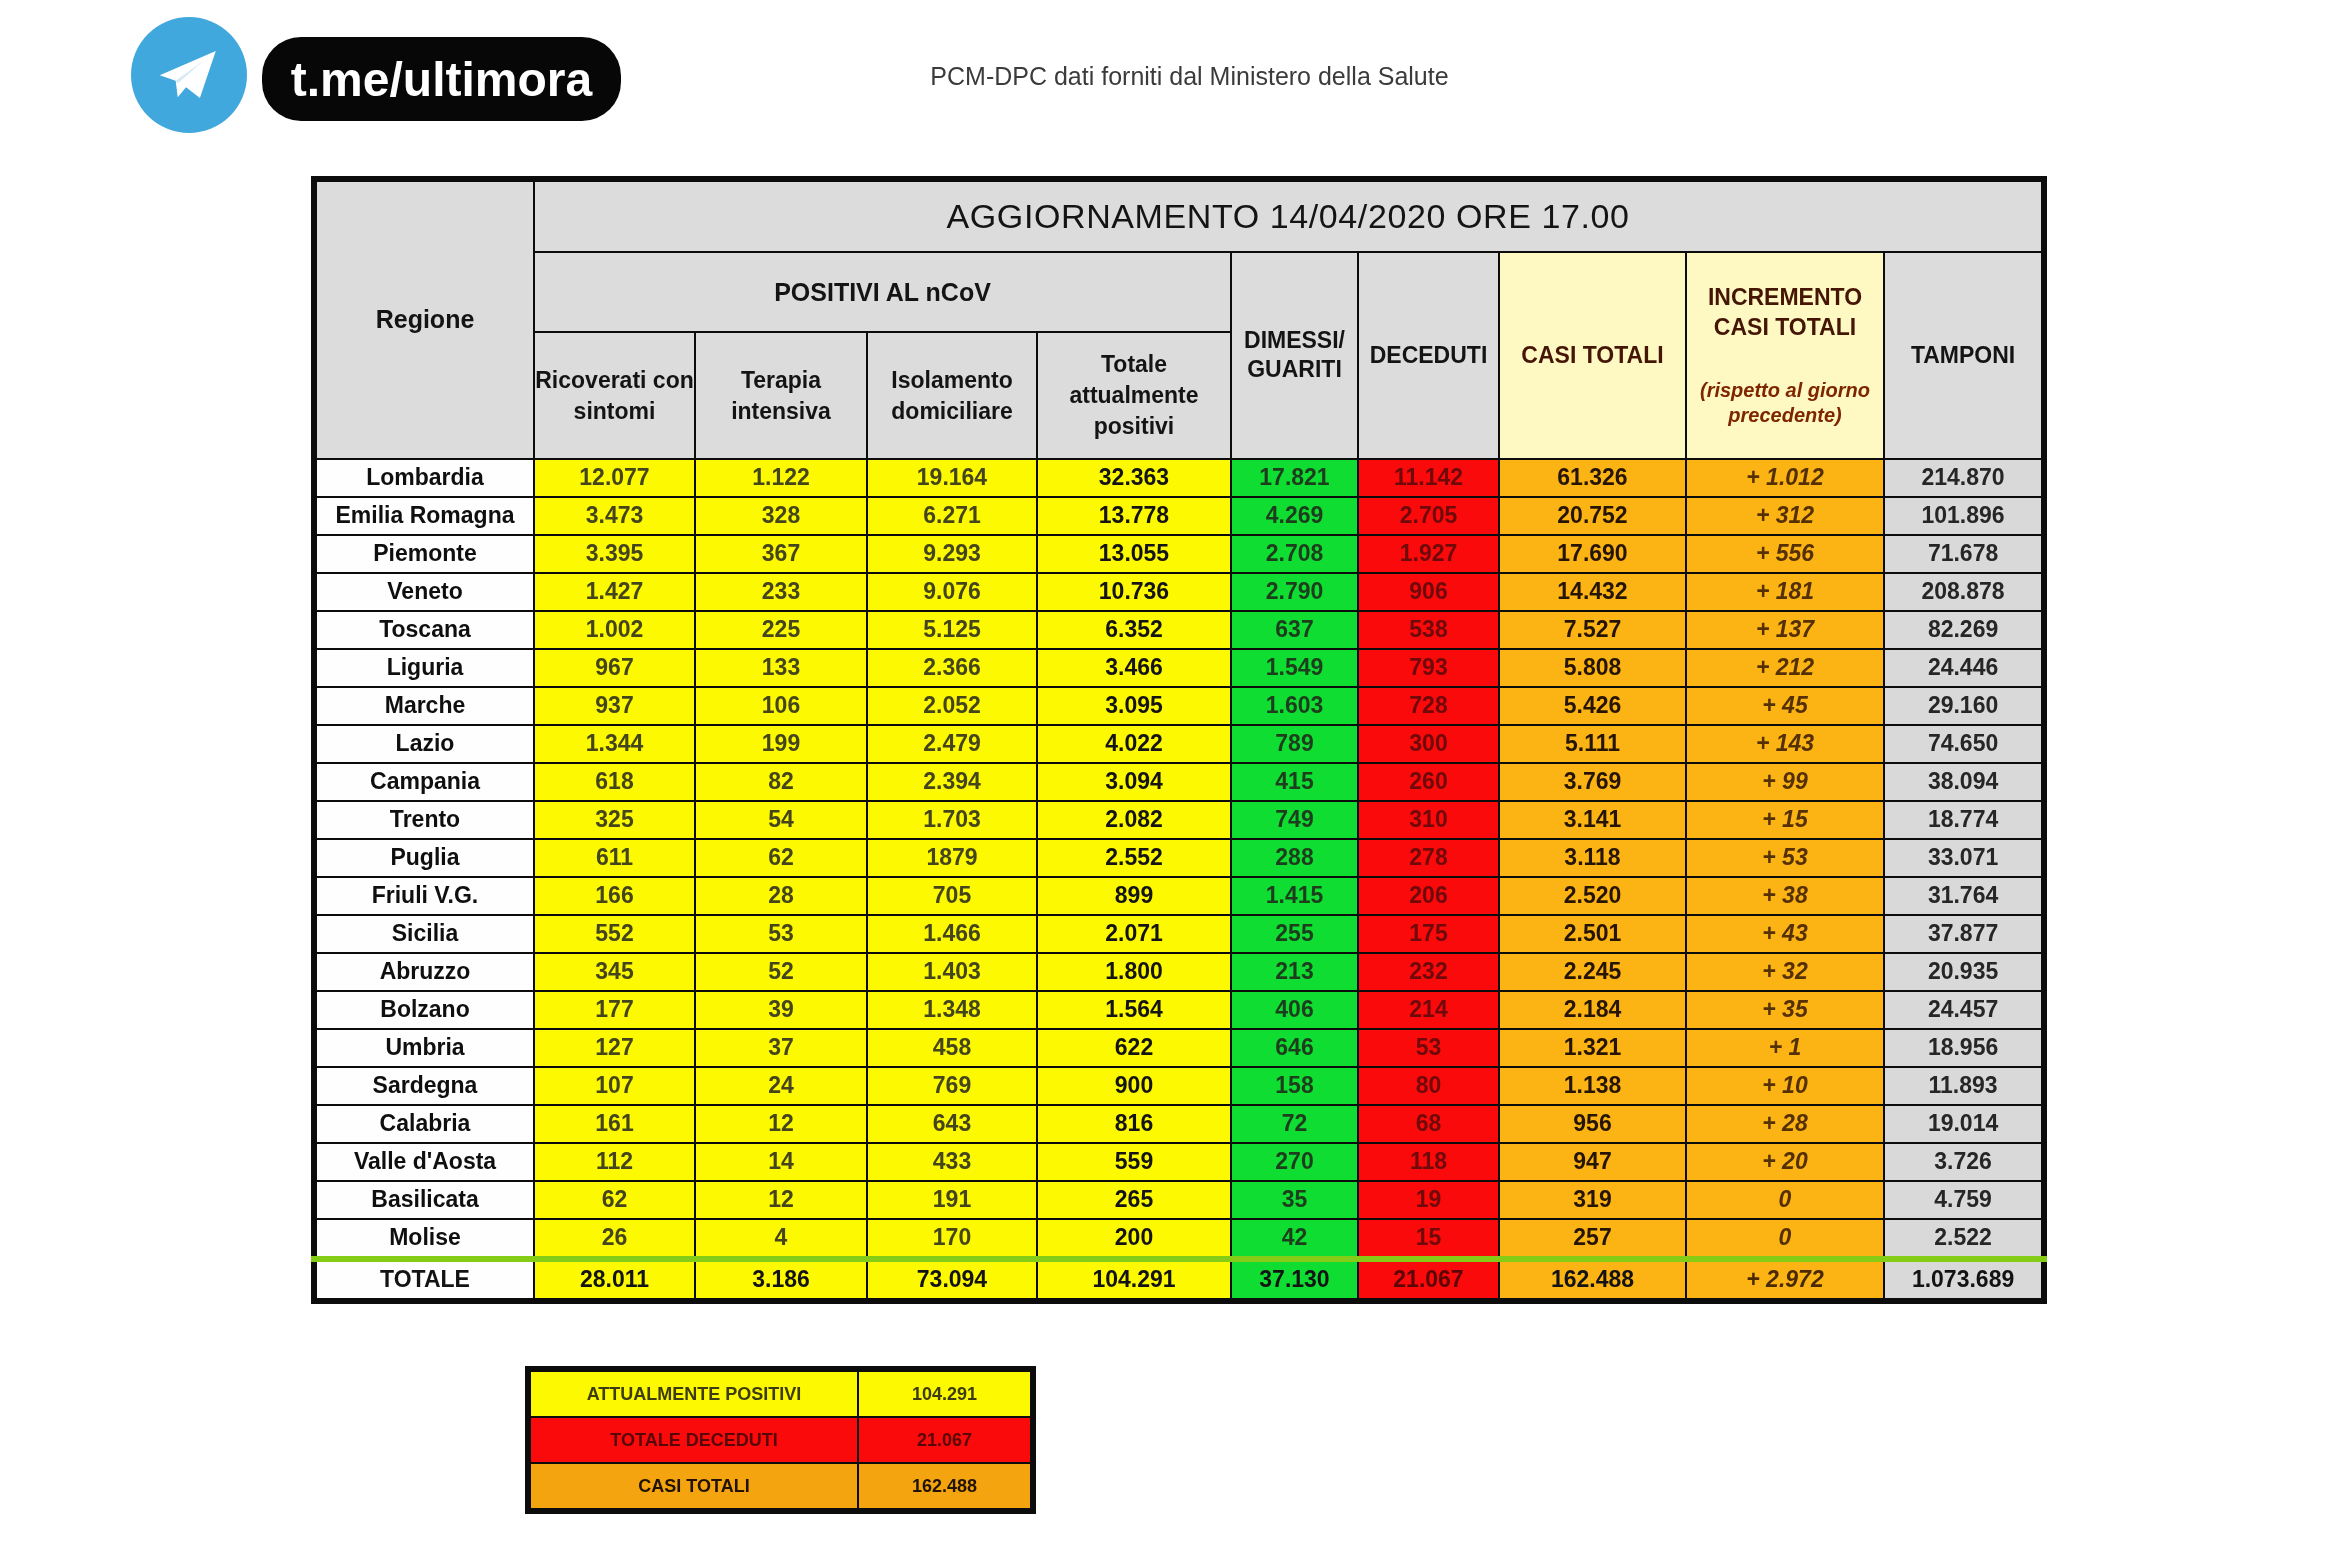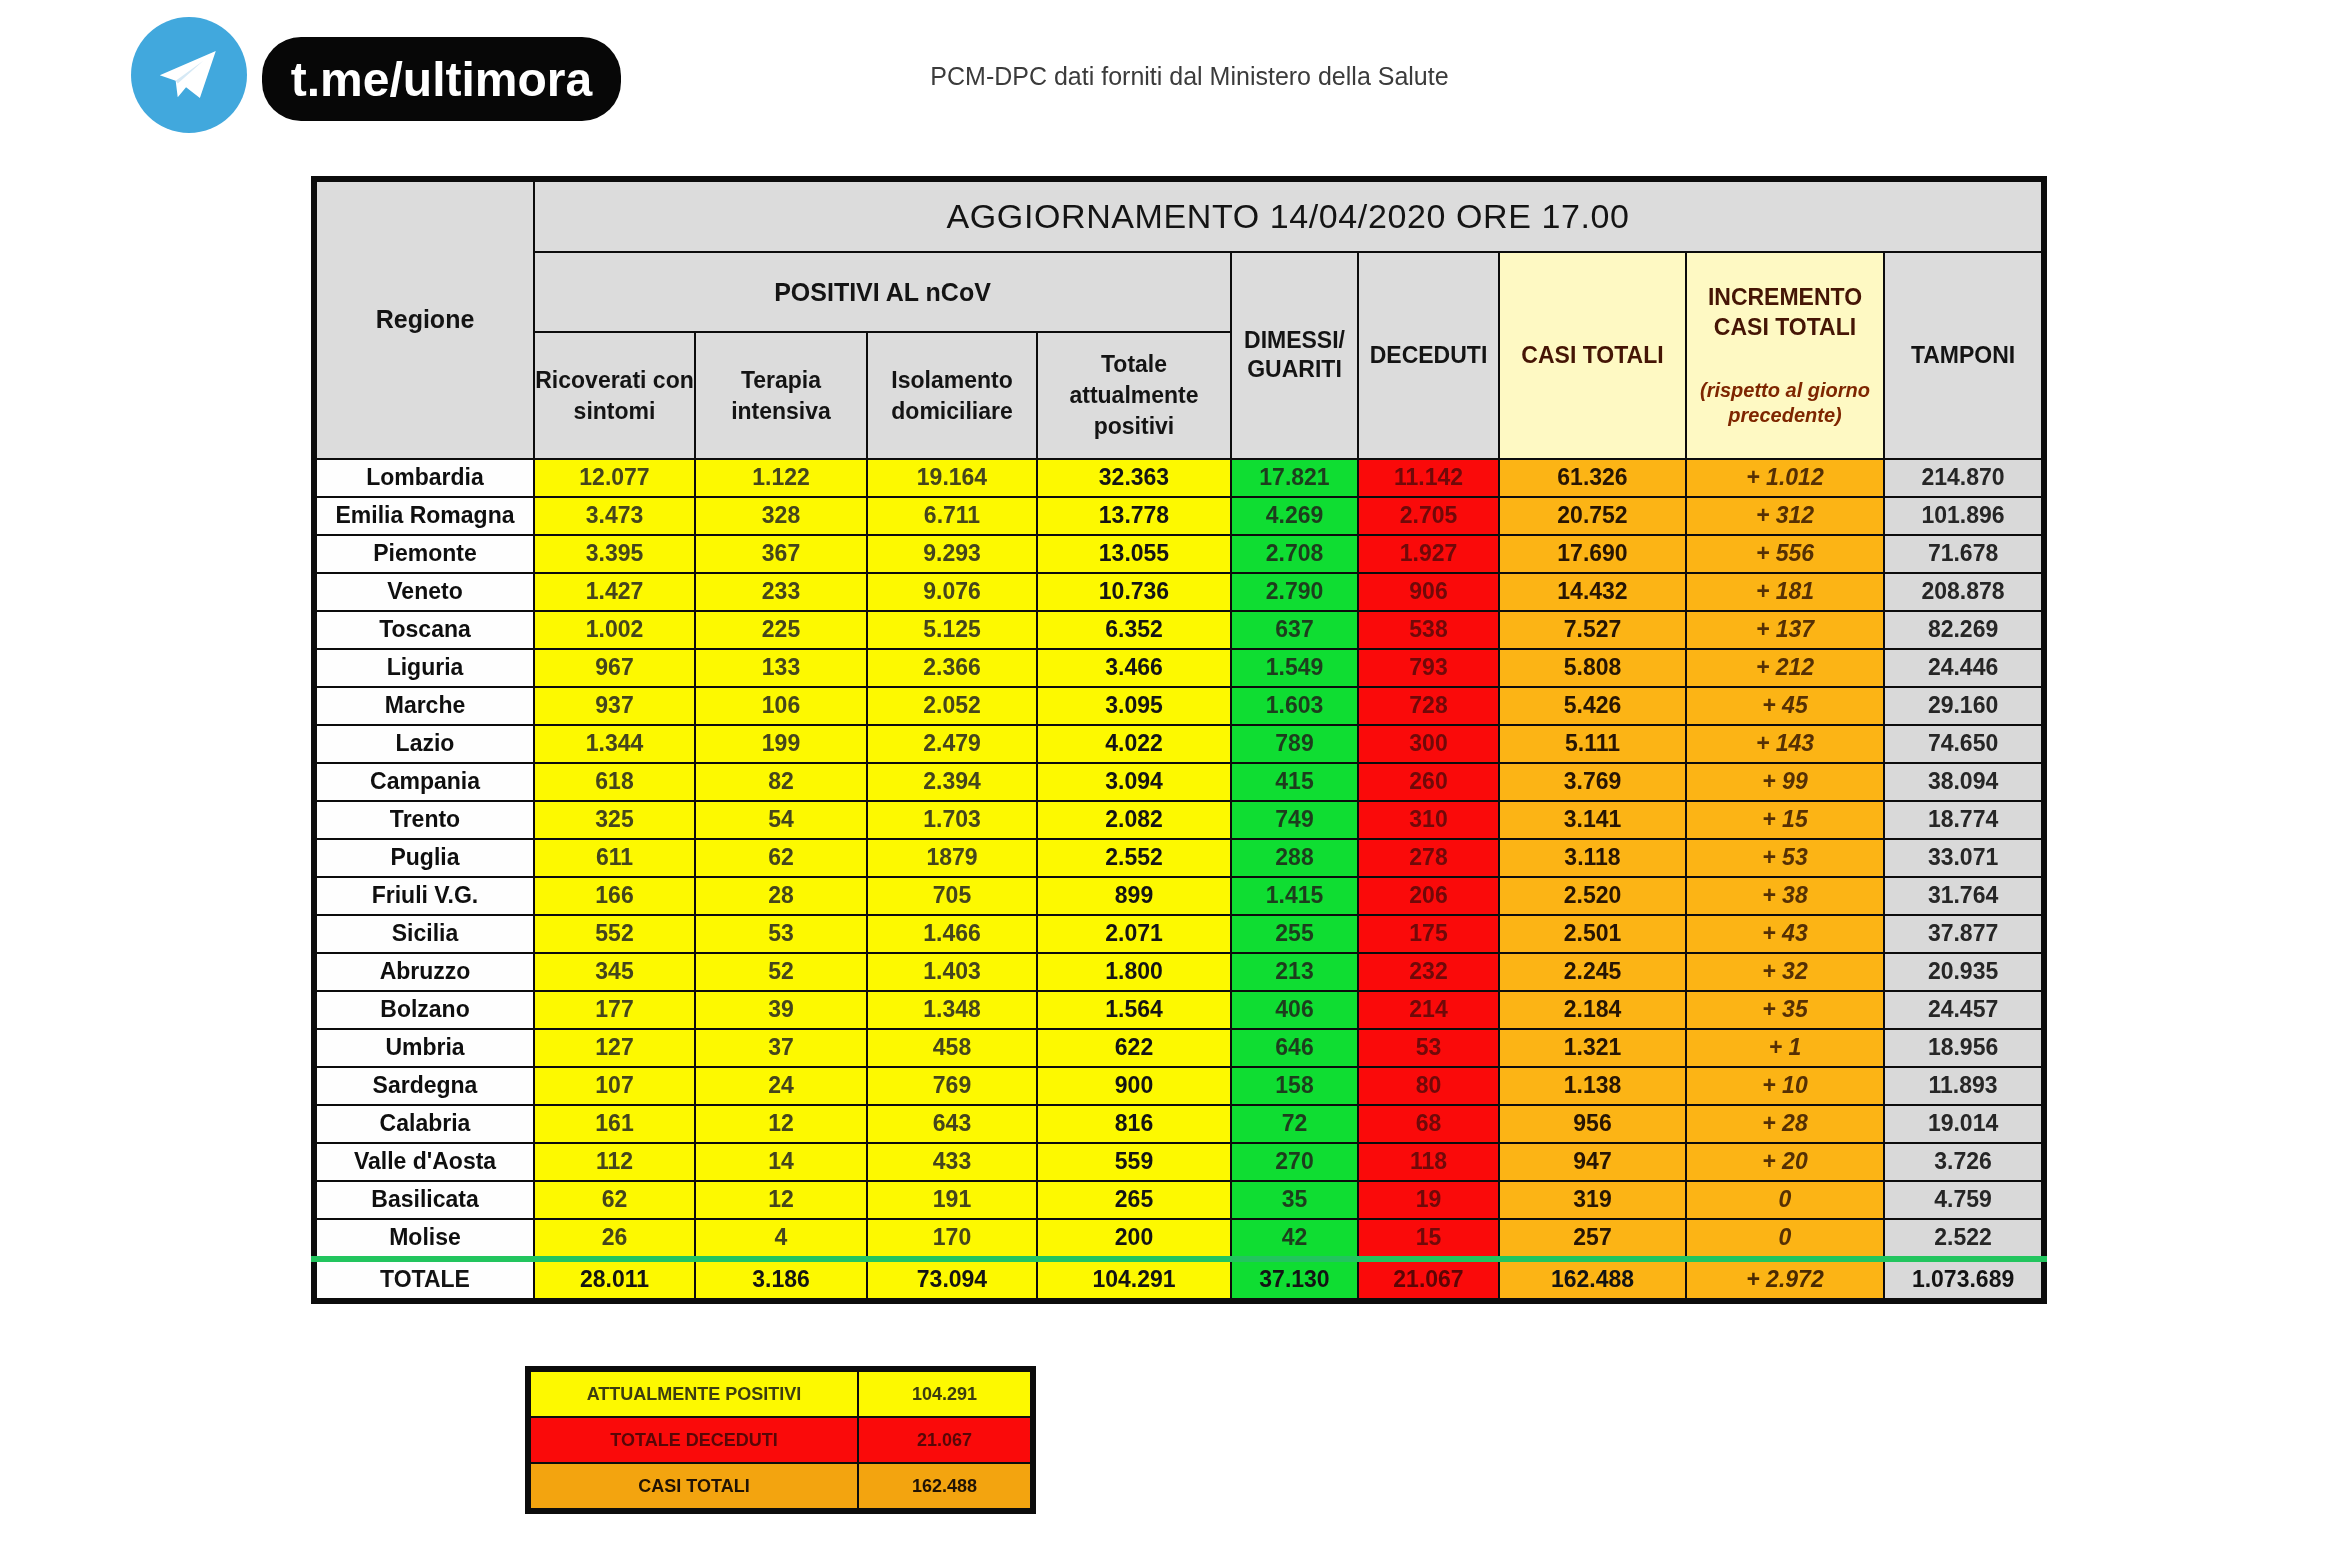--- a/index.html
+++ b/index.html
@@ -31,21 +31,21 @@
 
   table.main tbody td{height:36px;font-size:23px;font-weight:700;line-height:1;}
   .cell-region{background:#fefefe;color:#0f0f0f;font-size:24px;}
   .cell-yellow{background:#fdf900;color:#45451c;}
   .cell-totpos{background:#fdf900;color:#141414;font-size:24px;}
   .cell-green{background:#0fdd32;color:#1d3d1d;}
   .cell-red{background:#fa0a0a;color:#700909;}
   .cell-orange{background:#fcb415;color:#271503;}
   .cell-incr{background:#fcb415;color:#553004;font-style:italic;}
   .cell-grey{background:#d9d9d9;color:#262626;}
-  tr.totale td{border-top:6px solid #22c55e;height:44px;font-size:25px;}
+  tr.totale td{border-top:6px solid #84cc16;height:44px;font-size:25px;}
   tr.totale td{color:#131313;}
   tr.totale .cell-red{color:#5c0505;}
   tr.totale .cell-incr{color:#4a2a02;}
 
   
   table.summary{position:absolute;left:525px;top:1366px;width:506px;border-collapse:collapse;
                 table-layout:fixed;border:6px solid #0c0c0c;}
   table.summary td{border:2.8px solid #0c0c0c;height:42px;text-align:center;vertical-align:middle;
                 font-size:18px;font-weight:700;line-height:1;}
   .s-positivi td{background:#fdf900;color:#3c3c10;}
@@ -116,21 +116,21 @@
           <td class="cell-green">17.821</td>
           <td class="cell-red">11.142</td>
           <td class="cell-orange">61.326</td>
           <td class="cell-incr">+ 1.012</td>
           <td class="cell-grey">214.870</td>
         </tr>
         <tr>
           <td class="cell-region">Emilia Romagna</td>
           <td class="cell-yellow">3.473</td>
           <td class="cell-yellow">328</td>
-          <td class="cell-yellow">6.711</td>
+          <td class="cell-yellow">6.271</td>
           <td class="cell-totpos">13.778</td>
           <td class="cell-green">4.269</td>
           <td class="cell-red">2.705</td>
           <td class="cell-orange">20.752</td>
           <td class="cell-incr">+ 312</td>
           <td class="cell-grey">101.896</td>
         </tr>
         <tr>
           <td class="cell-region">Piemonte</td>
           <td class="cell-yellow">3.395</td>

